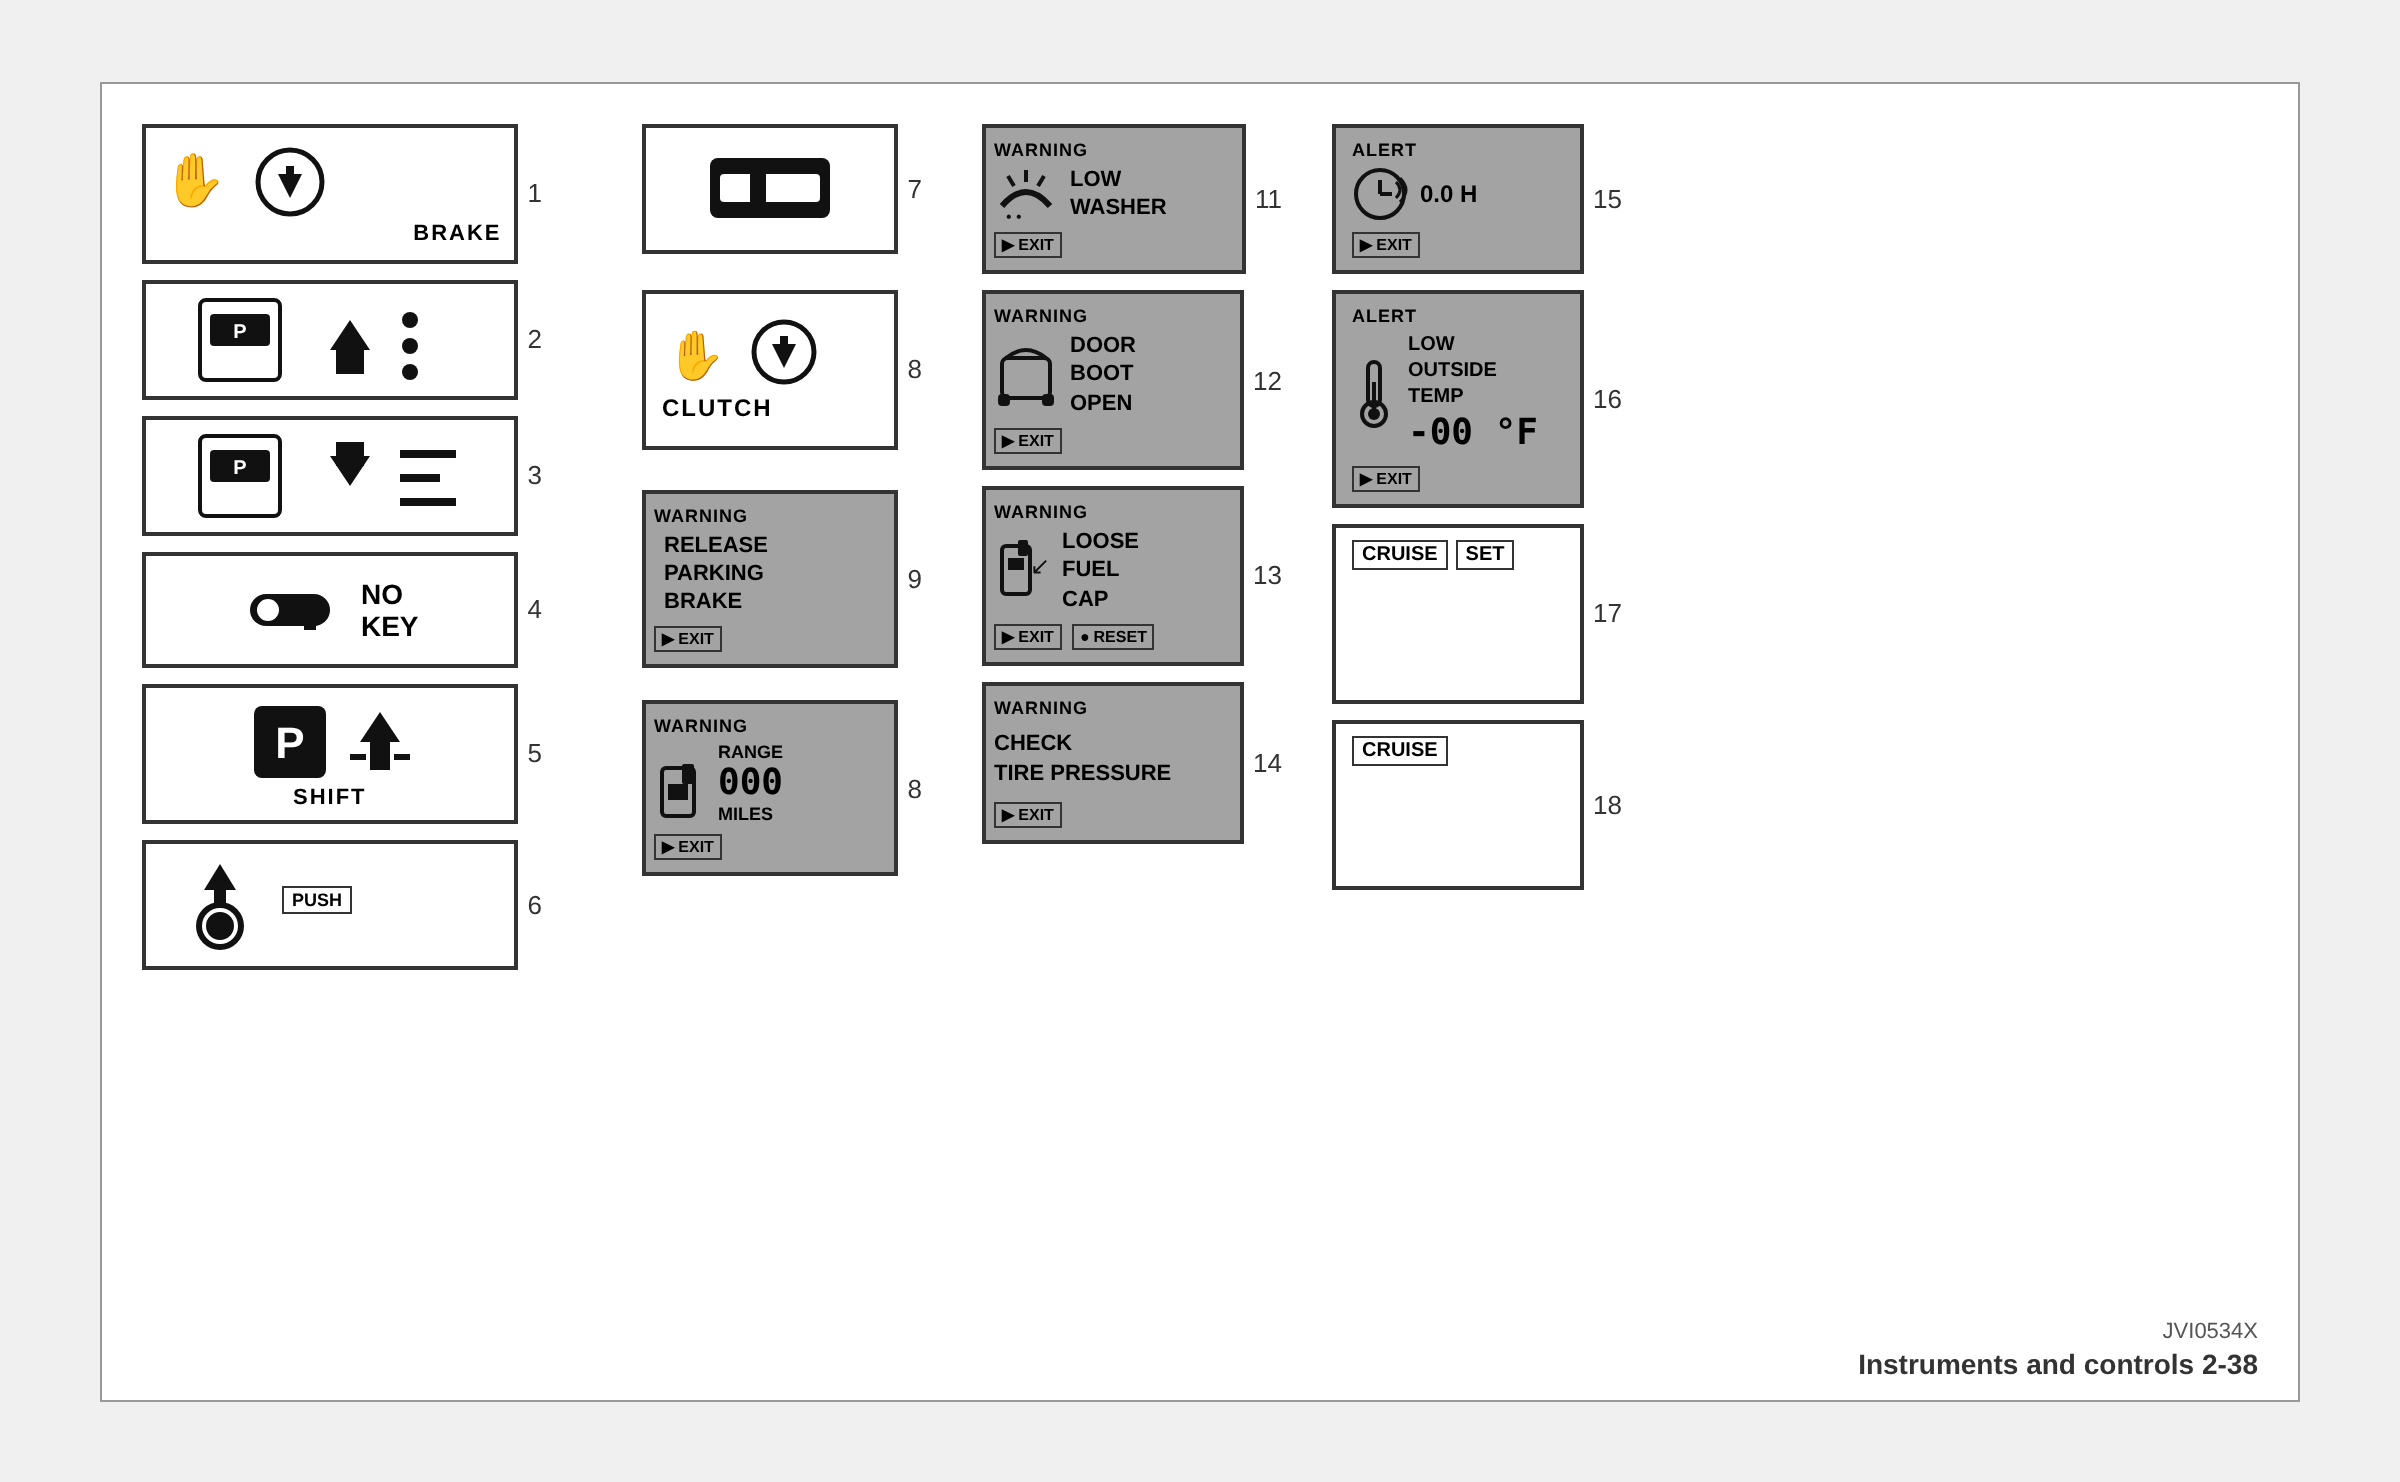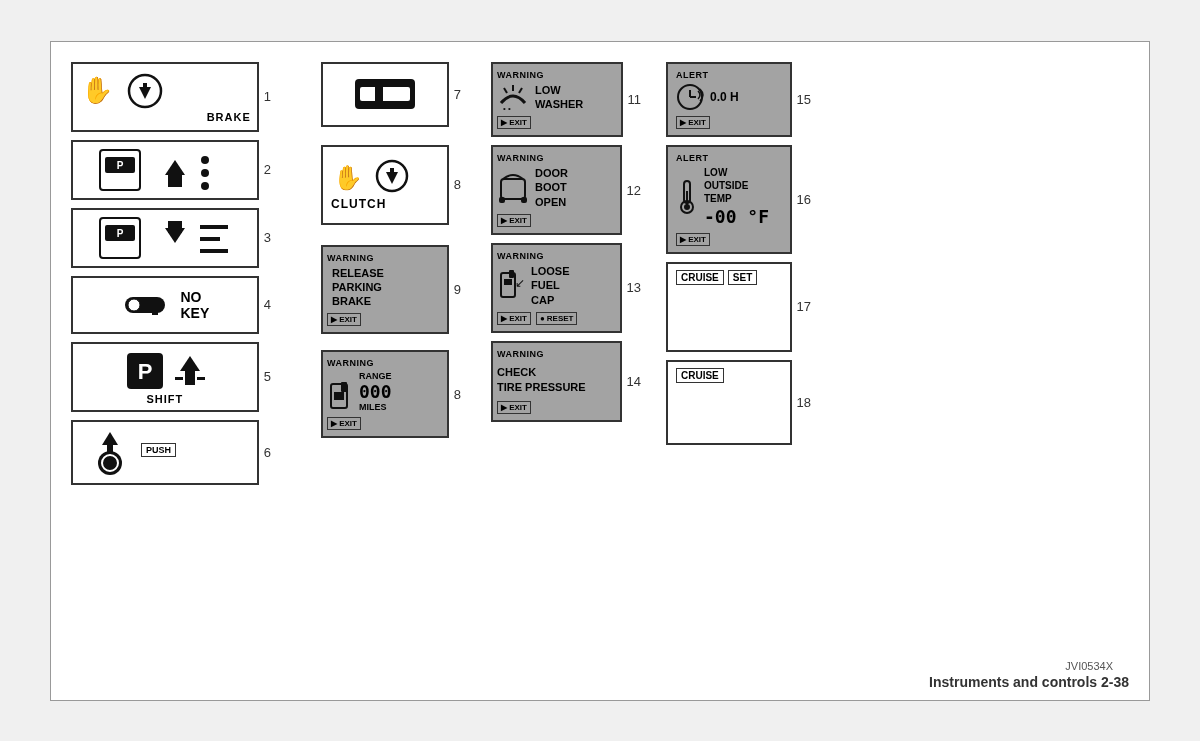--- a/index.html
+++ b/index.html
@@ -553,16 +553,16 @@
           <div style="display:flex;gap:4px;margin-bottom:4px;">
             <span class="cruise-label">CRUISE</span>
           </div>
         </div>
         <div class="num-label">18</div>
       </div>
 
     </div>
   </div>
 
-  <div style="position:absolute;bottom:28px;right:36px;font-size:11px;color:#555;">JVI0534X</div>
+  <div style="position:absolute;bottom:28px;right:20px;font-size:11px;color:#555;">JVI0534X</div>
 
   <div style="position:absolute;bottom:10px;right:20px;font-size:14px;font-weight:bold;color:#333;">Instruments and controls  2-38</div>
 </div>
 
 </body></html>

